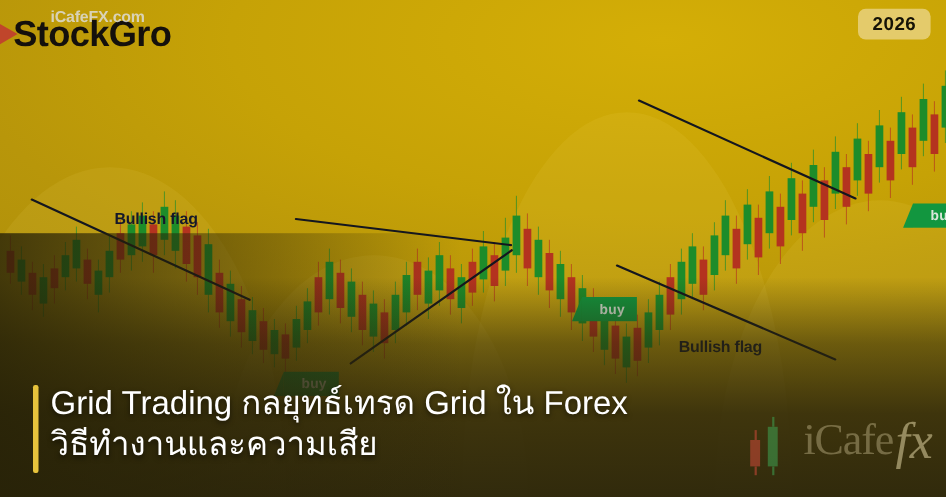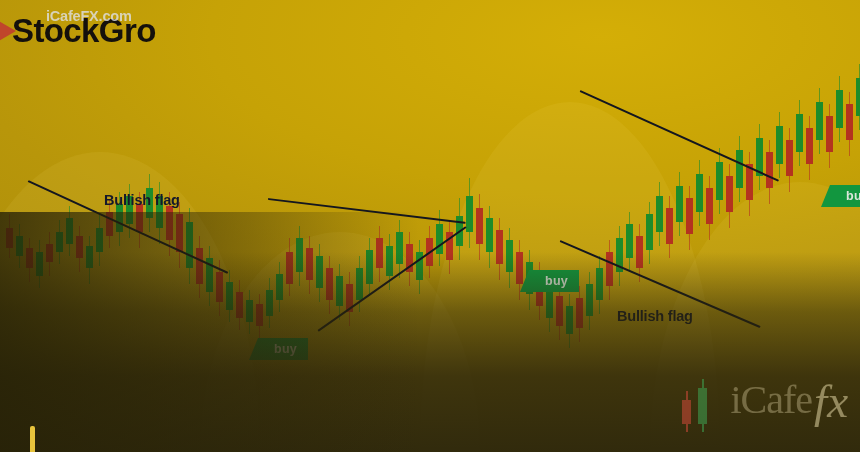--- a/index.html
+++ b/index.html
@@ -548,23 +548,25 @@
   <div class="brand">
     <span class="brand-mark">
         <i></i>
         <i></i>
       </span>
     <span class="brand-text">StockGro</span>
   </div>
 
   <div class="wm-top">iCafeFX.com</div>
 
+  <div class="year-badge">2026</div>
 
   <div class="title-block">
     <div class="accent-bar"></div>
+    <div class="title">Grid Trading กลยุทธ์เทรด Grid ใน Forex วิธีทำงานและความเสีย</div>
   </div>
 
   <div class="wm-bottom">
     <span class="wm-sticks">
       <span class="s wm-red"></span>
       <span class="s wm-green"></span>
     </span>
     <span class="wm-word">iCafe</span>
     <span class="wm-fx">fx</span>
   </div>

